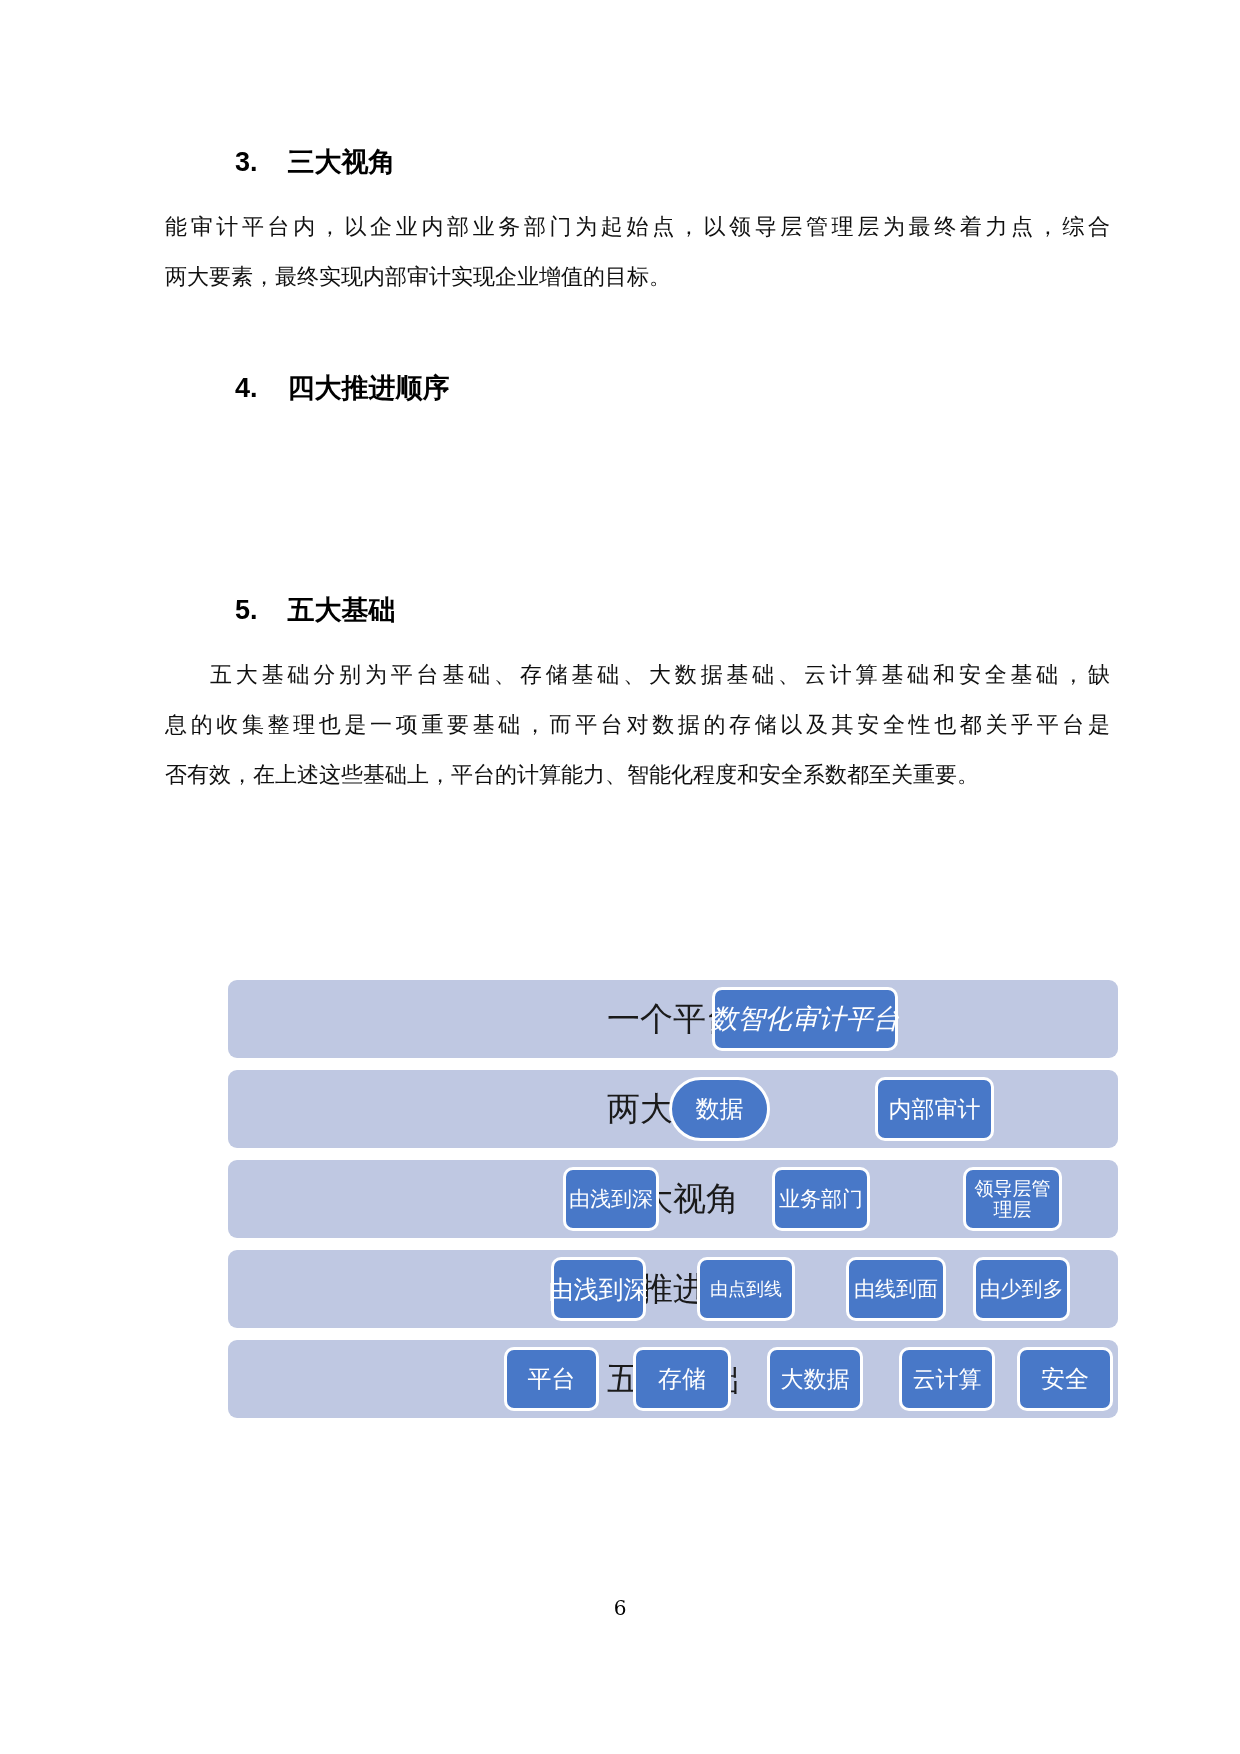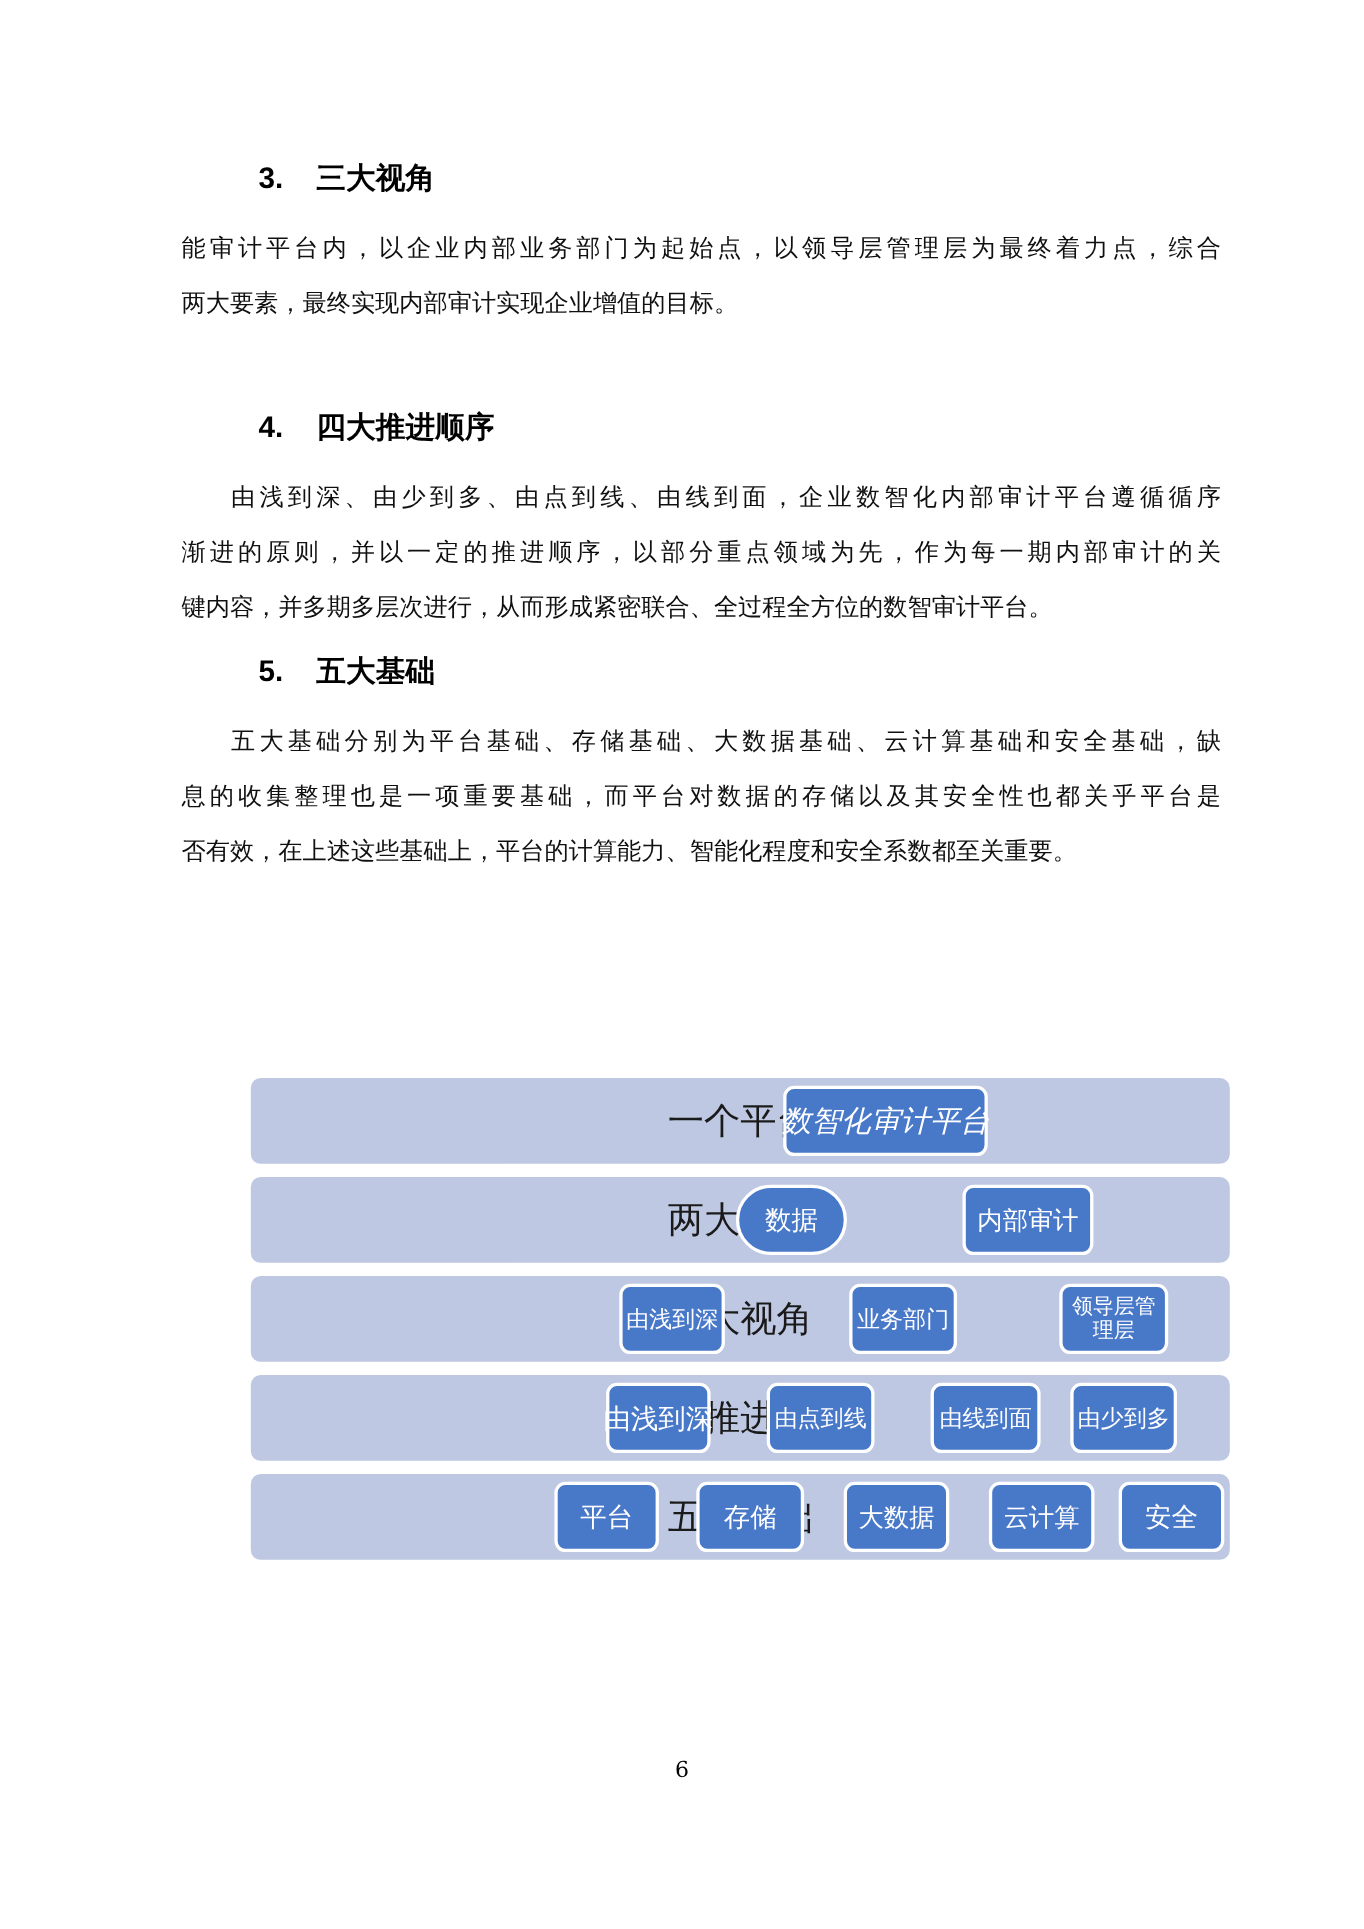--- a/index.html
+++ b/index.html
@@ -50,25 +50,20 @@
         <div class="para">
           <div class="line">能审计平台内，以企业内部业务部门为起始点，以领导层管理层为最终着力点，综合</div>
           <div class="line last">两大要素，最终实现内部审计实现企业增值的目标。</div>
         </div>
       </section>
       <section class="section">
         <div class="heading">
           <span>4.</span>
           <span>四大推进顺序</span>
         </div>
-        <div class="para">
-          <div class="line first">由浅到深、由少到多、由点到线、由线到面，企业数智化内部审计平台遵循循序</div>
-          <div class="line">渐进的原则，并以一定的推进顺序，以部分重点领域为先，作为每一期内部审计的关</div>
-          <div class="line last">键内容，并多期多层次进行，从而形成紧密联合、全过程全方位的数智审计平台。</div>
-        </div>
       </section>
       <section class="section">
         <div class="heading">
           <span>5.</span>
           <span>五大基础</span>
         </div>
         <div class="para">
           <div class="line first">五大基础分别为平台基础、存储基础、大数据基础、云计算基础和安全基础，缺</div>
           <div class="line">息的收集整理也是一项重要基础，而平台对数据的存储以及其安全性也都关乎平台是</div>
           <div class="line last">否有效，在上述这些基础上，平台的计算能力、智能化程度和安全系数都至关重要。</div>
@@ -87,21 +82,21 @@
       </div>
       <div class="bar">
         <div class="bar-label">三大视角</div>
         <div class="box" style="left: 335px; width: 96px; font-size: 21px;">由浅到深</div>
         <div class="box" style="left: 544px; width: 98px; font-size: 21px;">业务部门</div>
         <div class="box wrap" style="left: 735px; width: 99px; font-size: 19px;">领导层管理层</div>
       </div>
       <div class="bar">
         <div class="bar-label">四大推进顺序</div>
         <div class="box" style="left: 323px; width: 95px; font-size: 25px;">由浅到深</div>
-        <div class="box" style="left: 469px; width: 98px; font-size: 21px;">由点到线</div>
+        <div class="box" style="left: 469px; width: 98px; font-size: 18px;">由点到线</div>
         <div class="box" style="left: 618px; width: 100px; font-size: 21px;">由线到面</div>
         <div class="box" style="left: 745px; width: 97px; font-size: 21px;">由少到多</div>
       </div>
       <div class="bar">
         <div class="bar-label">五大基础</div>
         <div class="box" style="left: 276px; width: 95px;">平台</div>
         <div class="box" style="left: 405px; width: 98px;">存储</div>
         <div class="box" style="left: 539px; width: 96px; font-size: 23px;">大数据</div>
         <div class="box" style="left: 671px; width: 96px; font-size: 23px;">云计算</div>
         <div class="box" style="left: 789px; width: 96px;">安全</div>

